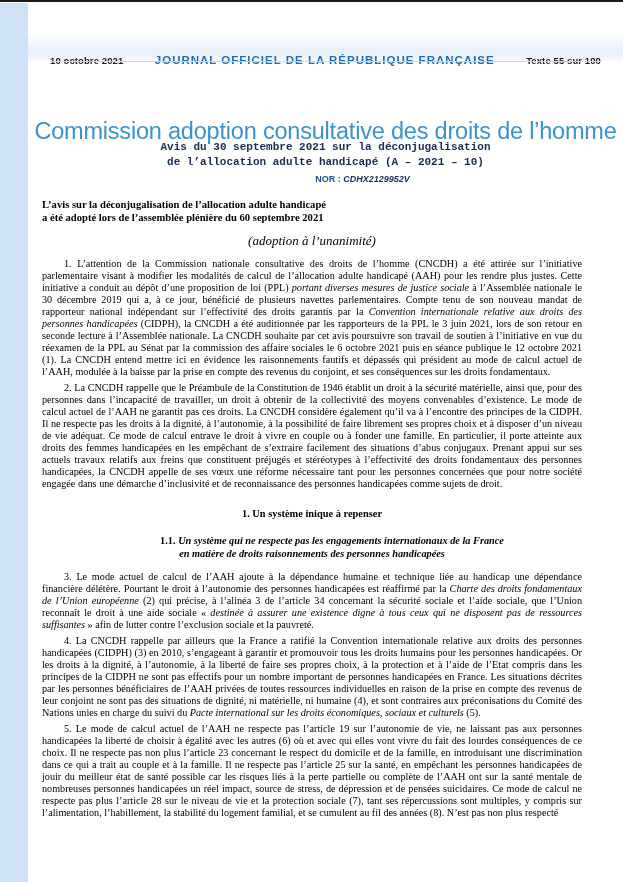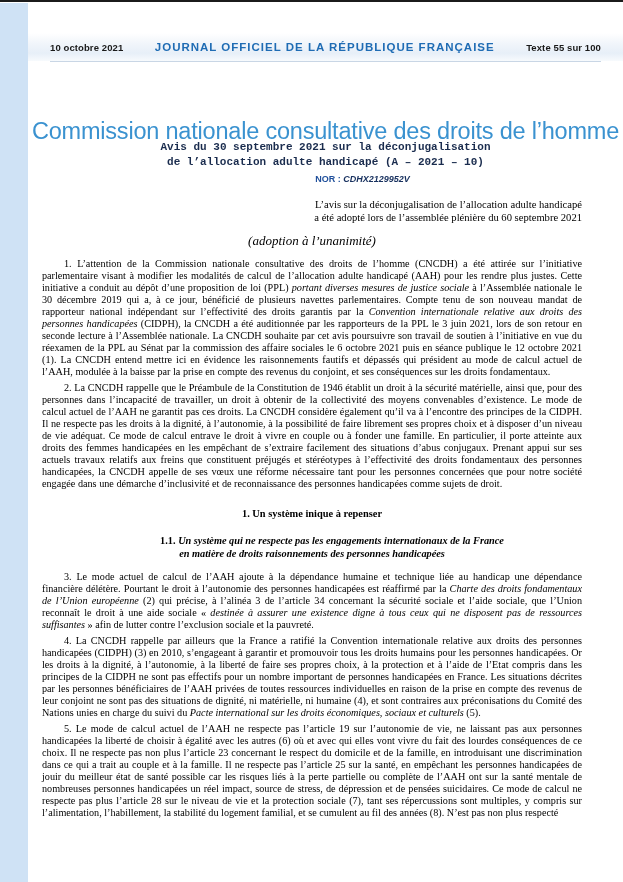--- a/index.html
+++ b/index.html
@@ -40,21 +40,21 @@
   #running-header {
     position: absolute;
     top: 33px; left: 28px;
     width: 595px;
     height: 28px;
     background: linear-gradient(to bottom,
                 #ffffff 0%, #f2f6fb 35%, #e7eff8 72%, #f7fafd 100%);
   }
   #header-row {
     position: absolute;
-    top: 36px; left: 28px;
+    top: 49px; left: 28px;
     width: 595px;
     height: 22px;
     display: flex;
     align-items: center;
     justify-content: space-between;
     padding: 0 22px;
     box-sizing: border-box;
     font-family: "Liberation Sans", "DejaVu Sans", sans-serif;
   }
   #header-row .hdr-side {
@@ -124,22 +124,22 @@
     position: absolute;
     top: 198px; left: 42px;
     width: 540px;
     font-size: 10.2px;
     line-height: 12.0px;
     color: #000000;
     text-align: justify;
   }
 
   .adoption-title {
-    text-align: right;
-    font-weight: normal;
+    text-align: left;
+    font-weight: bold;
     font-size: 10.6px;
     line-height: 13px;
     margin: 0 0 11px 0;
   }
   .unanimity {
     text-align: center;
     font-style: italic;
     font-size: 13px;
     margin: 0 0 11px 0;
   }
@@ -180,21 +180,21 @@
 
 <div id="running-header"></div>
 
 <div id="header-row">
   <span class="hdr-side">10 octobre 2021</span>
   <span class="hdr-center">JOURNAL OFFICIEL DE LA RÉPUBLIQUE FRANÇAISE</span>
   <span class="hdr-side">Texte 55 sur 100</span>
 </div>
 <div id="header-rule"></div>
 
-<h1 id="doc-title">Commission nationale consultative des droits de l’homme</h1>
+<h1 id="doc-title">Commission adoption consultative des droits de l’homme</h1>
 
 <div id="doc-subtitle">
   <div>Avis du 30 septembre 2021 sur la déconjugalisation</div>
   <div>de l’allocation adulte handicapé (A – 2021 – 10)</div>
 </div>
 
 <div id="nor-line">
   <span>NOR :</span>
   <span class="nor-value">CDHX2129952V</span>
 </div>

